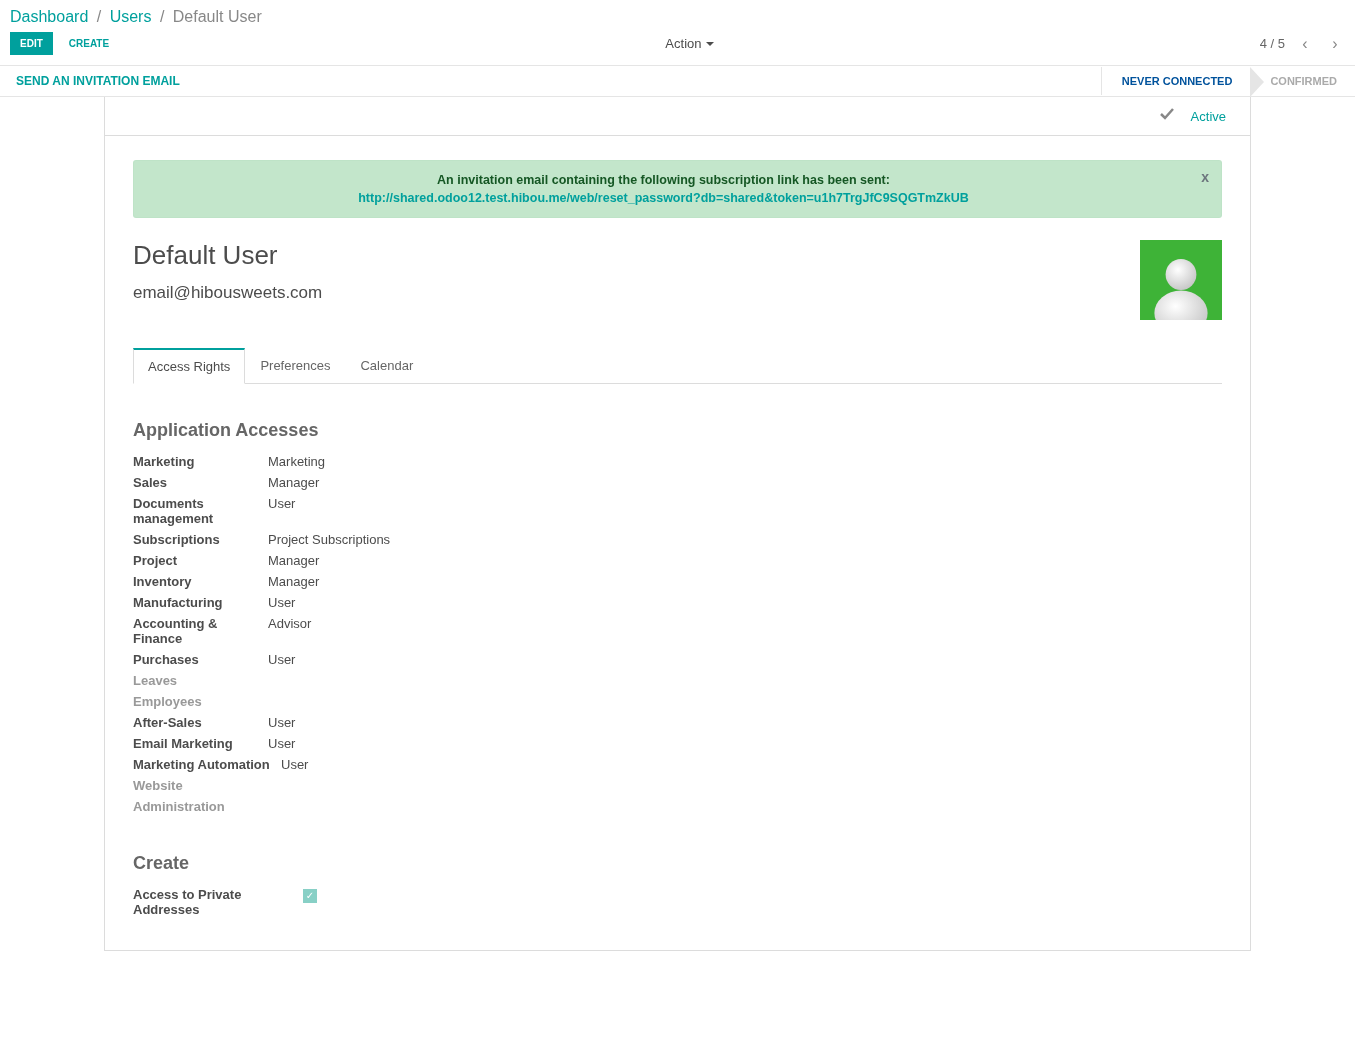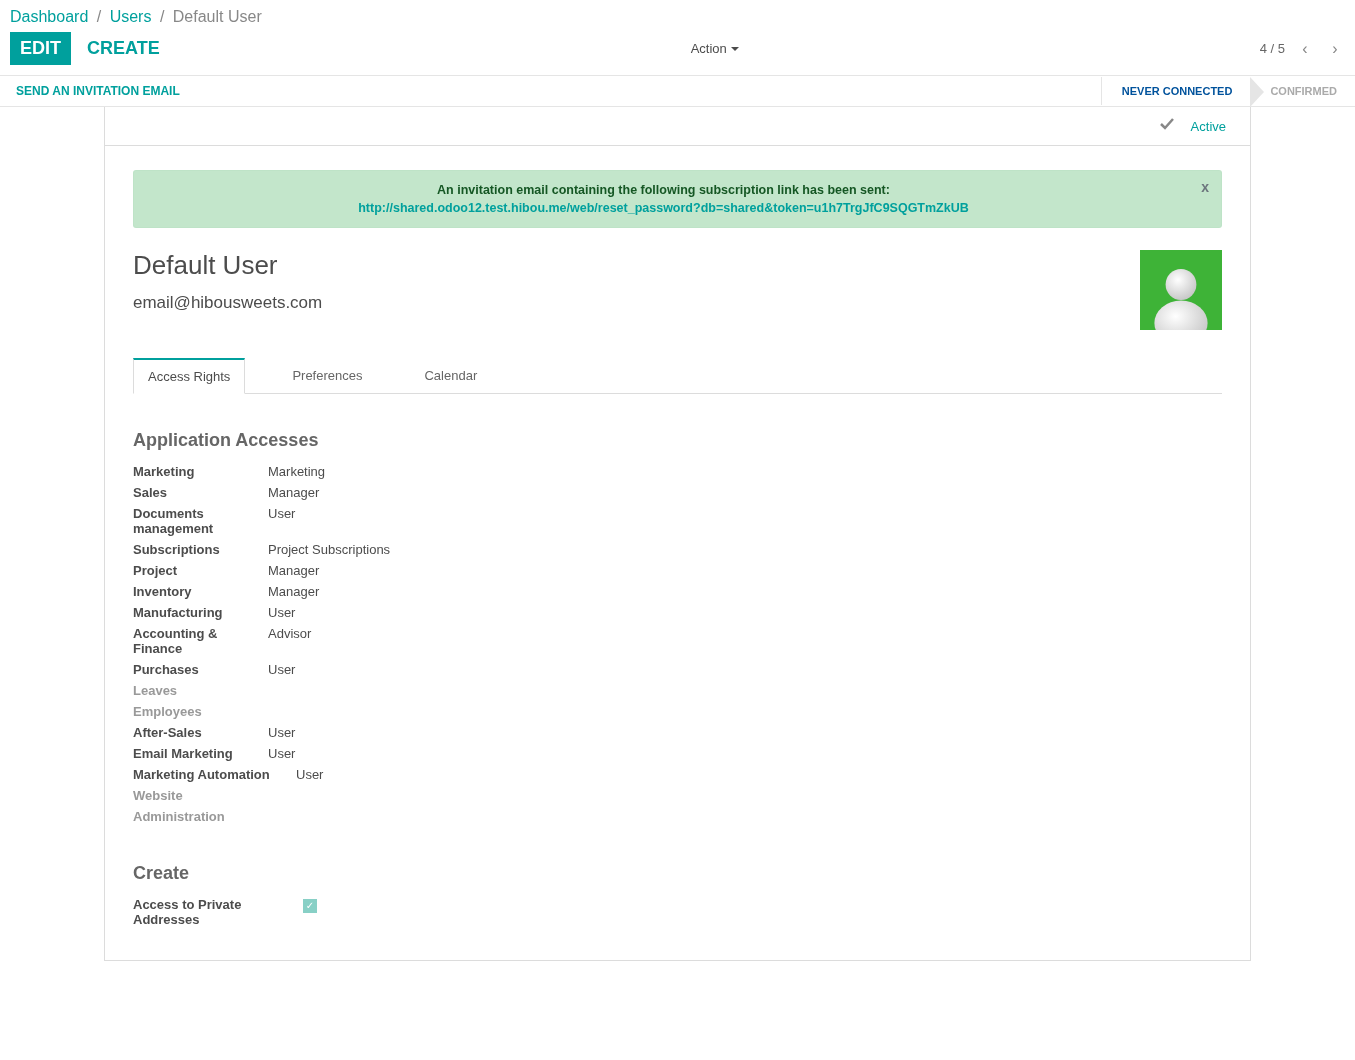--- a/index.html
+++ b/index.html
@@ -21,21 +21,21 @@
 .cp-row {
   display: flex;
   align-items: center;
   padding: 6px 10px 10px;
   border-bottom: 1px solid #e5e5e5;
 }
 .cp-left { display: flex; gap: 6px; }
 .btn {
   border: none;
   padding: 6px 10px;
-  font-size: 18px;
+  font-size: 10px;
   font-weight: 700;
   cursor: pointer;
   text-transform: uppercase;
 }
 .btn-primary { background: #00a09d; color: #fff; }
 .btn-flat { background: transparent; color: #00a09d; }
 .cp-center { flex: 1; text-align: center; }
 .action-btn {
   font-size: 13px; color: #4c4c4c; cursor: pointer;
   display: inline-flex; align-items: center; gap: 4px;
@@ -126,21 +126,20 @@
   background: #3eb337;
   display: flex; align-items: flex-end; justify-content: center;
   overflow: hidden;
 }
 .avatar svg { width: 70px; height: 70px; }
 
 
 .tabs {
   display: flex; margin-top: 28px;
   border-bottom: 1px solid #dcdcdc;
-  gap: 32px;
 }
 .tab {
   padding: 9px 14px;
   font-size: 13px;
   color: #666;
   border: 1px solid transparent;
   border-bottom: none;
   cursor: pointer;
   margin-bottom: -1px;
 }
@@ -295,21 +294,21 @@
         </div>
       <div class="kv-row">
           <div class="kv-label">After-Sales</div>
           <div class="kv-value">User</div>
         </div>
       <div class="kv-row">
           <div class="kv-label">Email Marketing</div>
           <div class="kv-value">User</div>
         </div>
       <div class="kv-row">
-          <div class="kv-label" style="width:163px">Marketing Automation</div>
+          <div class="kv-label" style="width:148px">Marketing Automation</div>
           <div class="kv-value">User</div>
         </div>
       <div class="kv-row">
           <div class="kv-label muted">Website</div>
         </div>
       <div class="kv-row">
           <div class="kv-label muted">Administration</div>
         </div>
 
       <h2 class="section-title">Create</h2>

